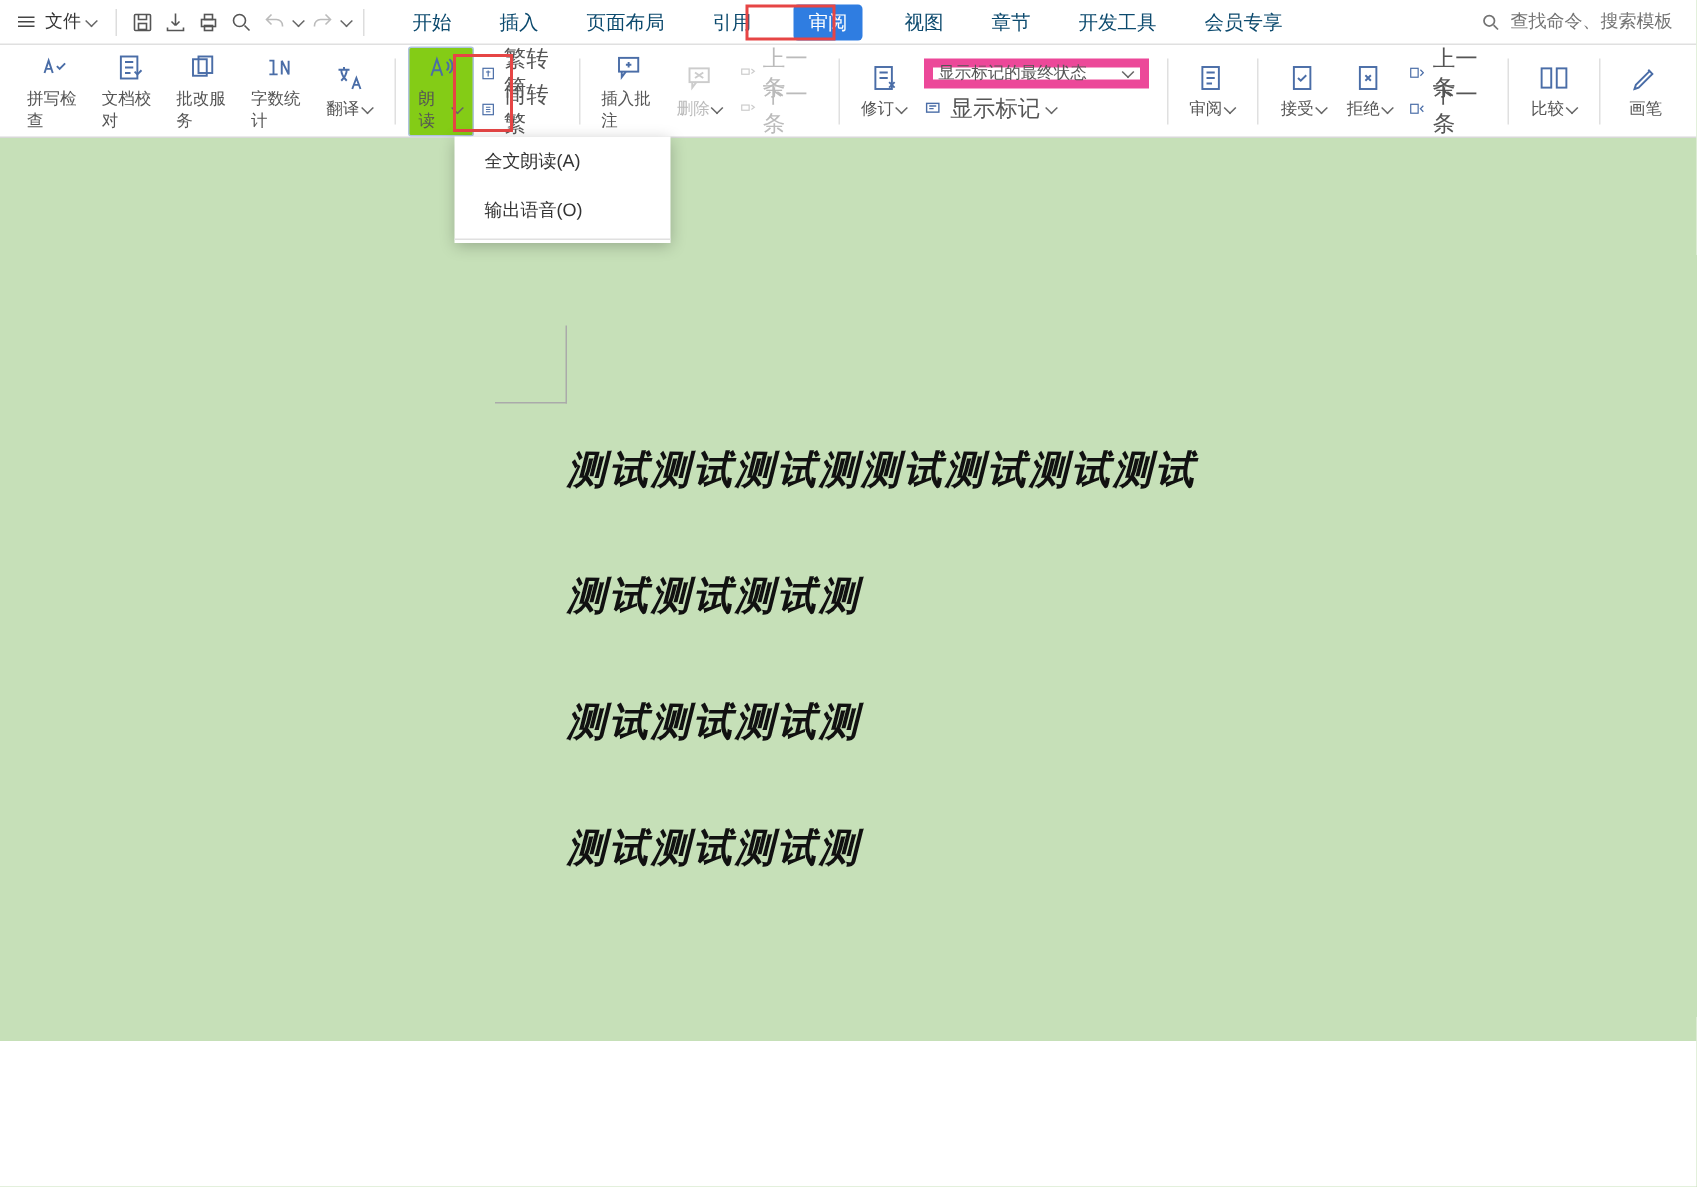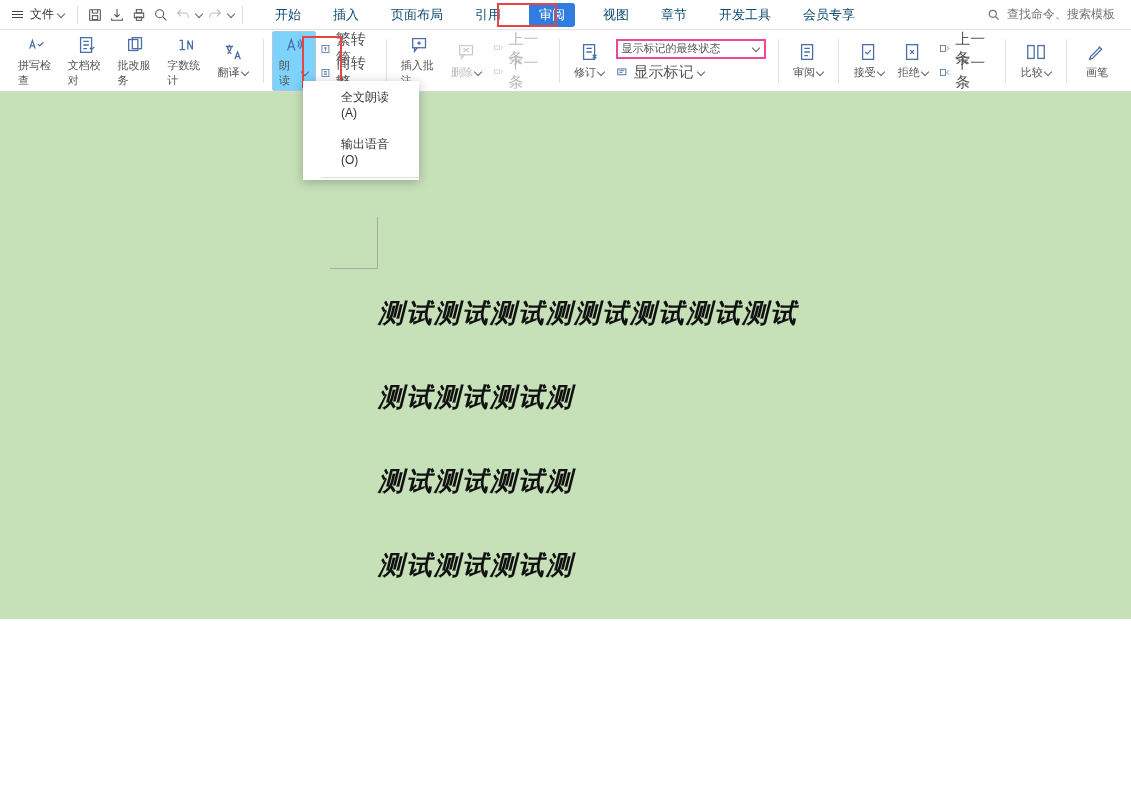--- a/index.html
+++ b/index.html
@@ -156,21 +156,21 @@
     }
     .rbtn-label {
       font-size: 11px;
       color: #555;
       display: flex;
       align-items: center;
       gap: 2px;
     }
     .rbtn svg { width: 22px; height: 22px; color: #4a6da7; }
     .rbtn.active {
-      background: #7dd3fc;
+      background: #84cc16;
       border: 1px solid #b0c4de;
       border-radius: 2px;
     }
     .rstack {
       display: flex;
       flex-direction: column;
       justify-content: center;
       gap: 4px;
       padding: 0 4px;
     }
@@ -180,58 +180,57 @@
       gap: 4px;
       font-size: 15px;
       color: #555;
       cursor: pointer;
       height: 20px;
     }
     .rsmall.disabled { color: #bbb; }
     .rsmall svg { width: 14px; height: 14px; color: #4a6da7; }
     .rsmall.disabled svg { color: #ccc; }
     .track-select {
-      border: 2px solid #ec4899;
+      border: 6px solid #ec4899;
       font-size: 11px;
       padding: 1px 4px;
       width: 150px;
       height: 20px;
       display: flex;
       align-items: center;
       justify-content: space-between;
       color: #555;
     }
 
     .dropdown-menu {
       position: absolute;
-      top: 81px;
+      top: 91px;
       left: 303px;
-      width: 116px;
+      width: 144px;
       background: #fff;
       box-shadow: 0 2px 10px rgba(0,0,0,0.25);
       z-index: 100;
-      padding-left: 18px;
     }
     .dropdown-item {
       padding: 8px 20px;
       font-size: 12px;
       color: #333;
       cursor: pointer;
     }
     .dropdown-item.disabled { color: #bbb; }
     .dropdown-divider {
       height: 1px;
       background: #e0e0e0;
       margin: 2px 0;
     }
 
     .canvas {
       background: #c6e0b8;
       width: 100%;
-      height: 527px;
+      height: 602px;
       position: relative;
     }
     .page-guide {
       position: absolute;
       top: 125px;
       left: 330px;
       width: 48px;
       height: 52px;
       border-right: 1px solid #aaa;
       border-bottom: 1px solid #aaa;

